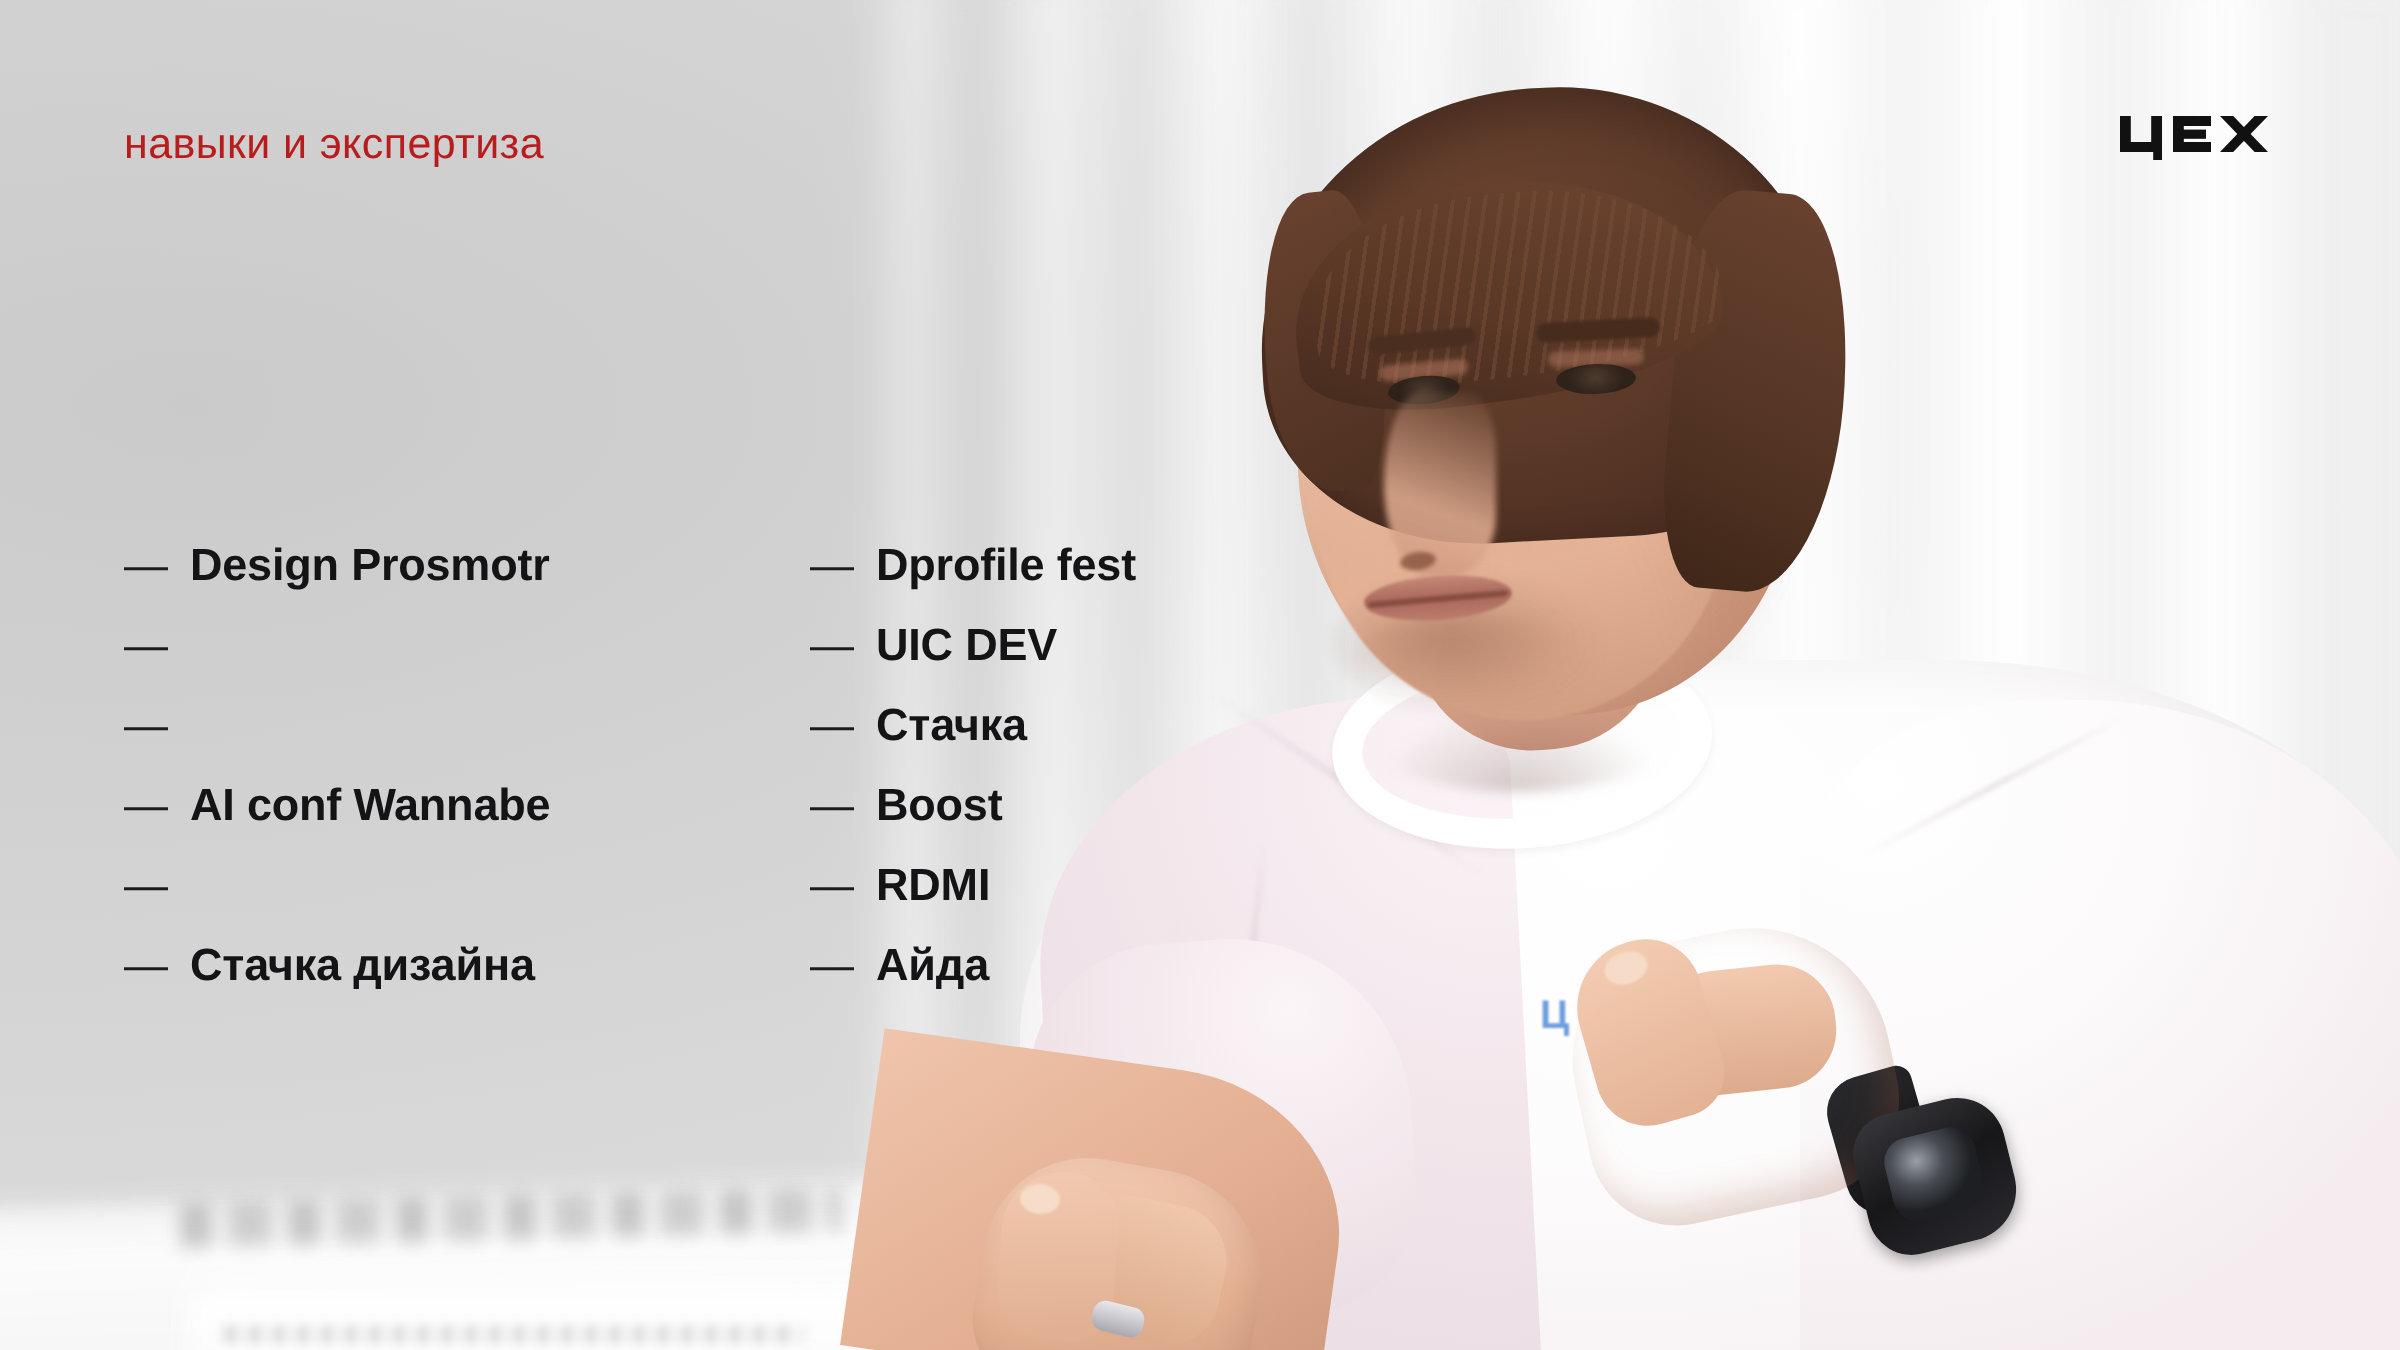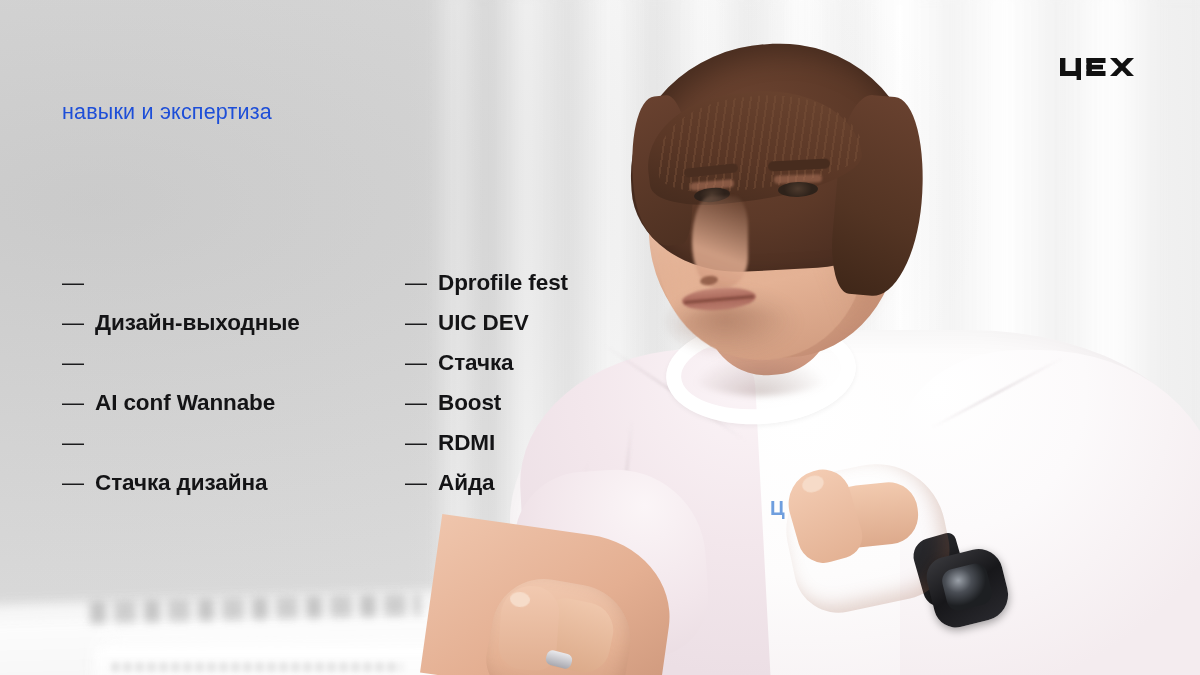--- a/index.html
+++ b/index.html
@@ -503,23 +503,22 @@
     transform: rotate(-4deg);
   }
 
   
   .eyebrow {
     position: absolute;
     left: 62px; top: 60px;
     font-size: 21.5px;
     font-weight: 400;
     letter-spacing: 0.2px;
-    color: #1d4ed8;
+    color: #b91c1c;
     white-space: nowrap;
-    margin-top: 40px;
   }
   .headline {
     position: absolute;
     left: 60px; top: 114px;
     font-size: 61px;
     line-height: 64px;
     font-weight: 400;
     letter-spacing: -0.6px;
     color: #2826ec;
     white-space: pre-line;
@@ -640,24 +639,24 @@
       <div class="ring"></div>
     </div>
   </div>
 
   <div class="eyebrow">навыки и экспертиза</div>
 
   <div class="lists">
     <div class="list-col col-left">
       <div class="list-item">
         <span class="dash">—</span>
-      </div>
-      <div class="list-item">
-        <span class="dash">—</span>
-        <span class="item-label">Дизайн-выходные</span>
+        <span class="item-label">Design Prosmotr</span>
+      </div>
+      <div class="list-item">
+        <span class="dash">—</span>
       </div>
       <div class="list-item">
         <span class="dash">—</span>
       </div>
       <div class="list-item">
         <span class="dash">—</span>
         <span class="item-label">AI conf Wannabe</span>
       </div>
       <div class="list-item">
         <span class="dash">—</span>

